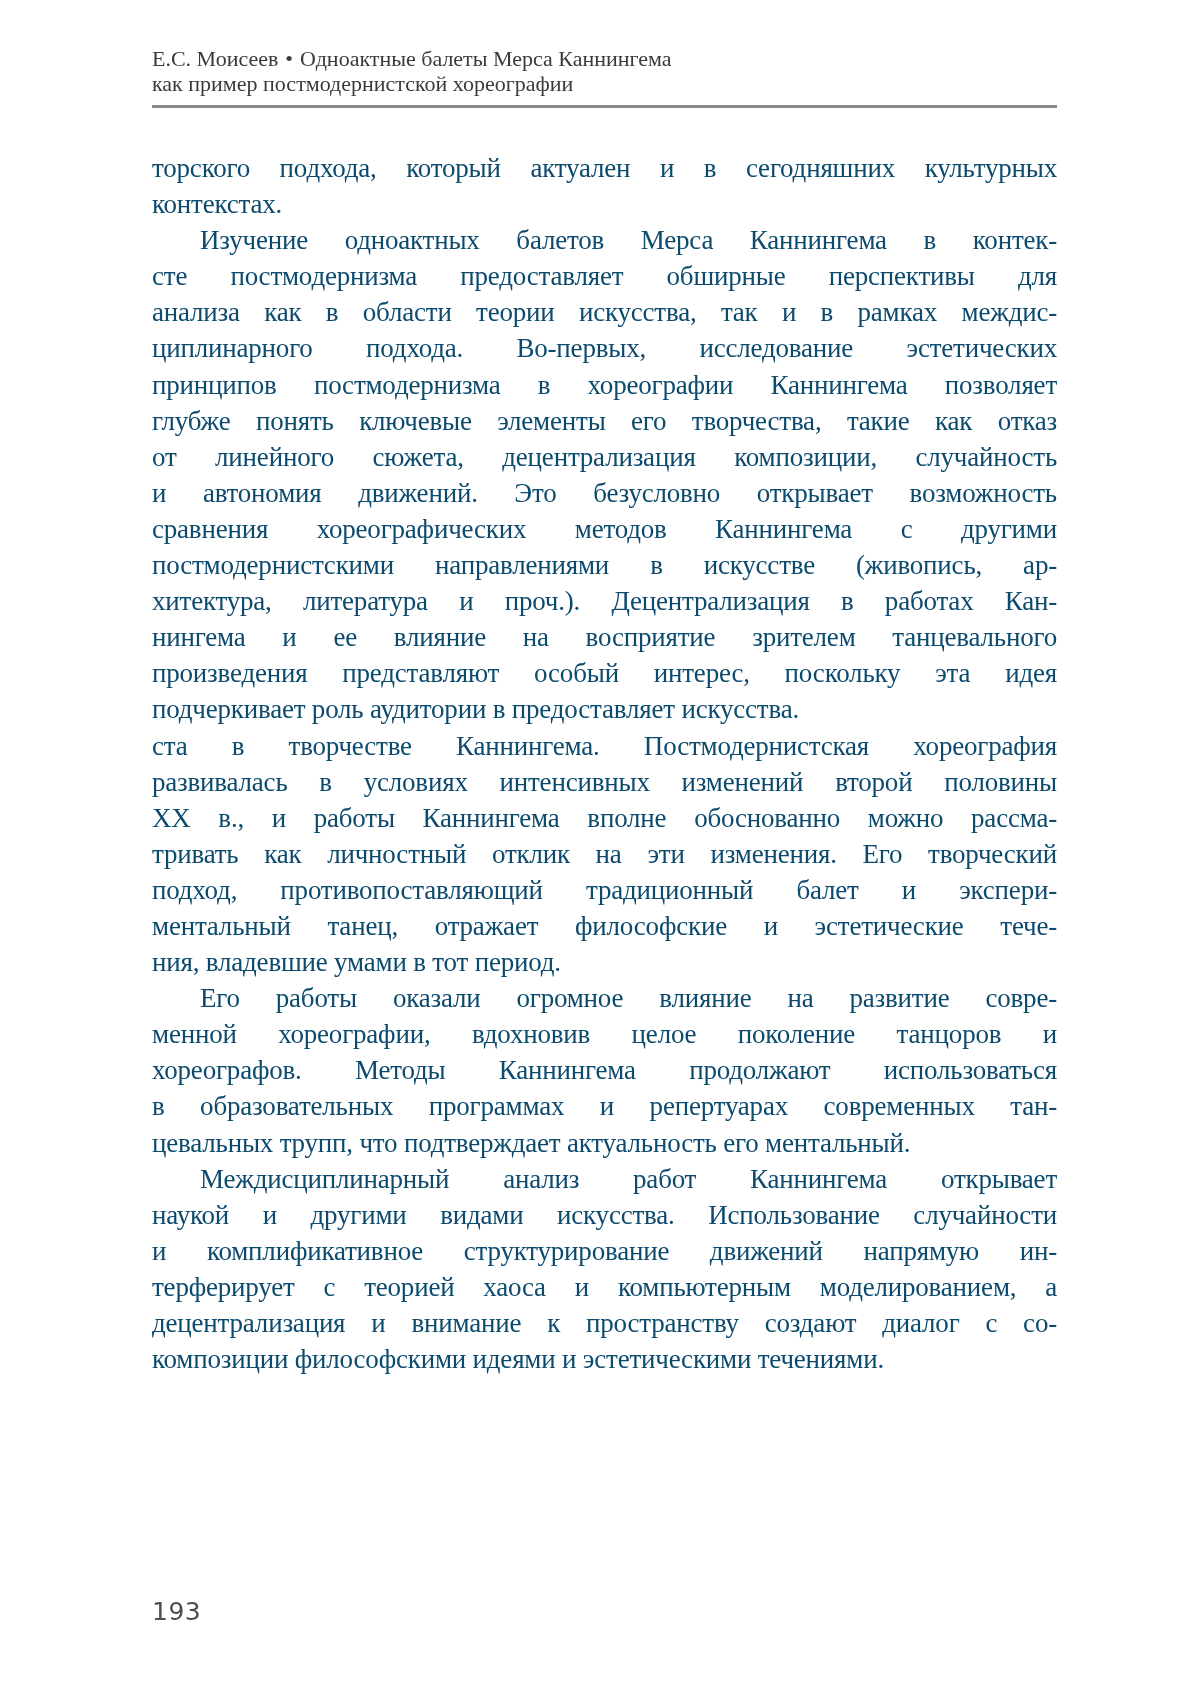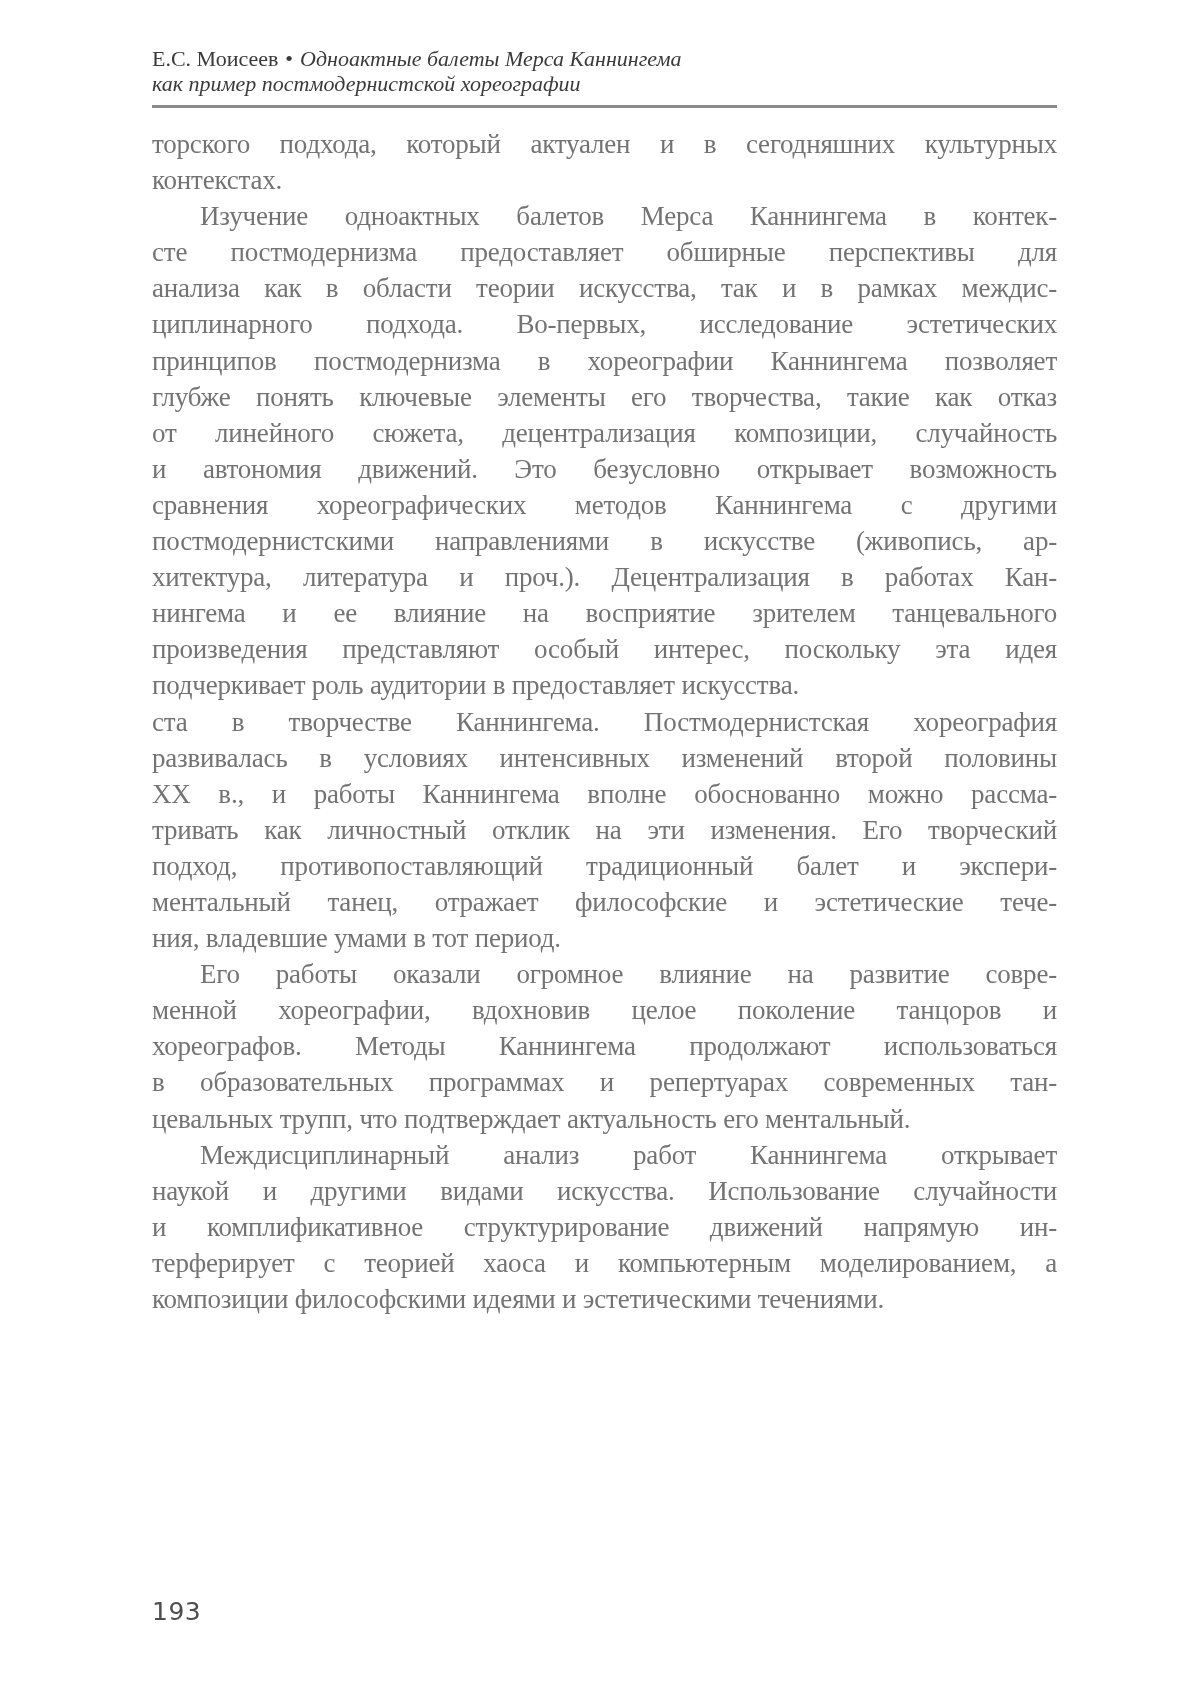--- a/index.html
+++ b/index.html
@@ -22,34 +22,34 @@
   }
 
   
   .running-header {
     padding-top: 46px;
     color: #3a3a3a;
     font-size: 22px;
     line-height: 25px;
   }
   .running-header .hline { white-space: nowrap; }
-  .running-header .it { font-style: italic; }
+  .running-header .it { }
   .running-header .sep { padding: 0 7px; font-style: normal; }
   .header-rule {
     margin-top: 9px;
     height: 3px;
     background: #8a8a8a;
   }
 
   
   .body-text {
-    margin-top: 18px;
+    margin-top: 42px;
     font-size: 27px;
     line-height: 36.1px;
-    color: #737373;
+    color: #0c4a6e;
     letter-spacing: -0.2px;
   }
   .para { margin: 0; padding: 0; }
   .line {
     height: 36.1px;
     overflow: hidden;
     text-align: justify;
     text-align-last: justify;
     white-space: normal;
   }
@@ -118,20 +118,21 @@
           <div class="line">менной хореографии, вдохновив целое поколение танцоров и</div>
           <div class="line">хореографов. Методы Каннингема продолжают использоваться</div>
           <div class="line">в образовательных программах и репертуарах современных тан-</div>
           <div class="line lastline">цевальных трупп, что подтверждает актуальность его ментальный.</div>
         </div>
         <div class="para">
           <div class="line indent">Междисциплинарный анализ работ Каннингема открывает</div>
           <div class="line">наукой и другими видами искусства. Использование случайности</div>
           <div class="line">и комплификативное структурирование движений напрямую ин-</div>
           <div class="line">терферирует с теорией хаоса и компьютерным моделированием, а</div>
+          <div class="line">децентрализация и внимание к пространству создают диалог с со-</div>
           <div class="line lastline">композиции философскими идеями и эстетическими течениями.</div>
         </div>
       </main>
 
   </div>
 
   <div class="page-number">193</div>
 </div>
 
 </body></html>

